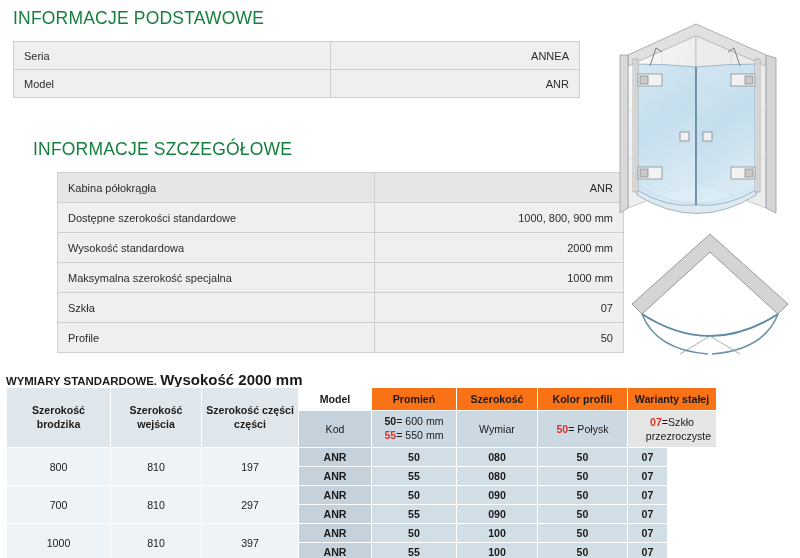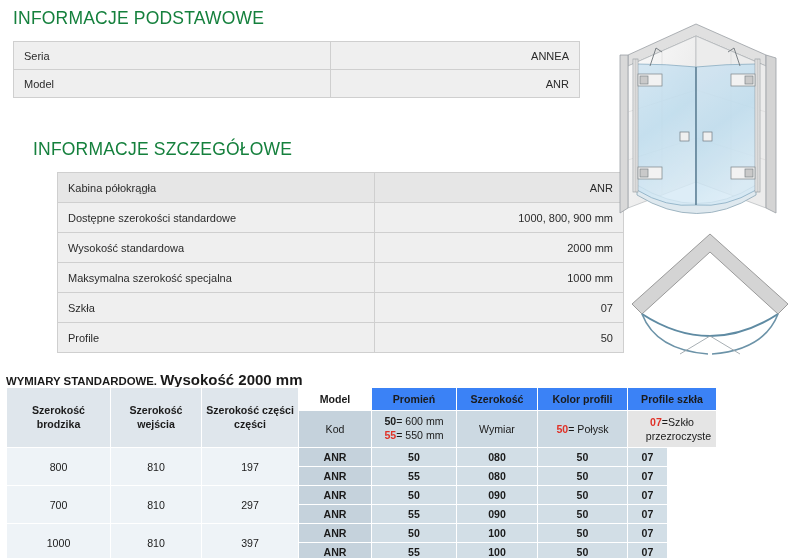--- a/index.html
+++ b/index.html
@@ -81,21 +81,21 @@
   
   td.lh{
     background:#dfe6ec;
     font-weight:bold;
     font-size:10.8px;
     line-height:1.25;
     height:58px;
   }
   
   td.rh{
-    background:#3b82f6;
+    background:#f97316;
     font-weight:bold;
     font-size:10.8px;
     height:22px;
   }
   td.rh.modelhead{background:#ffffff;}
   
   td.kod{
     background:#c5d2dc;
     color:#3c4a55;
     height:36px;
@@ -212,21 +212,21 @@
             <span>wejścia</span>
           </td>
           <td class="lh" rowspan="2">
             <span>Szerokość części</span><br>
             <span>części</span>
           </td>
           <td class="rh modelhead">Model</td>
           <td class="rh">Promień</td>
           <td class="rh">Szerokość</td>
           <td class="rh">Kolor profili</td>
-          <td class="rh" colspan="2">Profile szkła</td>
+          <td class="rh" colspan="2">Warianty stałej</td>
         </tr>
 
         <tr>
           <td class="kod">Kod</td>
           <td class="kod2">
             <span class="ln"><b>50</b><span>= 600 mm</span></span>
             <span class="ln"><b class="red">55</b><span>= 550 mm</span></span>
           </td>
           <td class="kod2">Wymiar</td>
           <td class="kod2">

